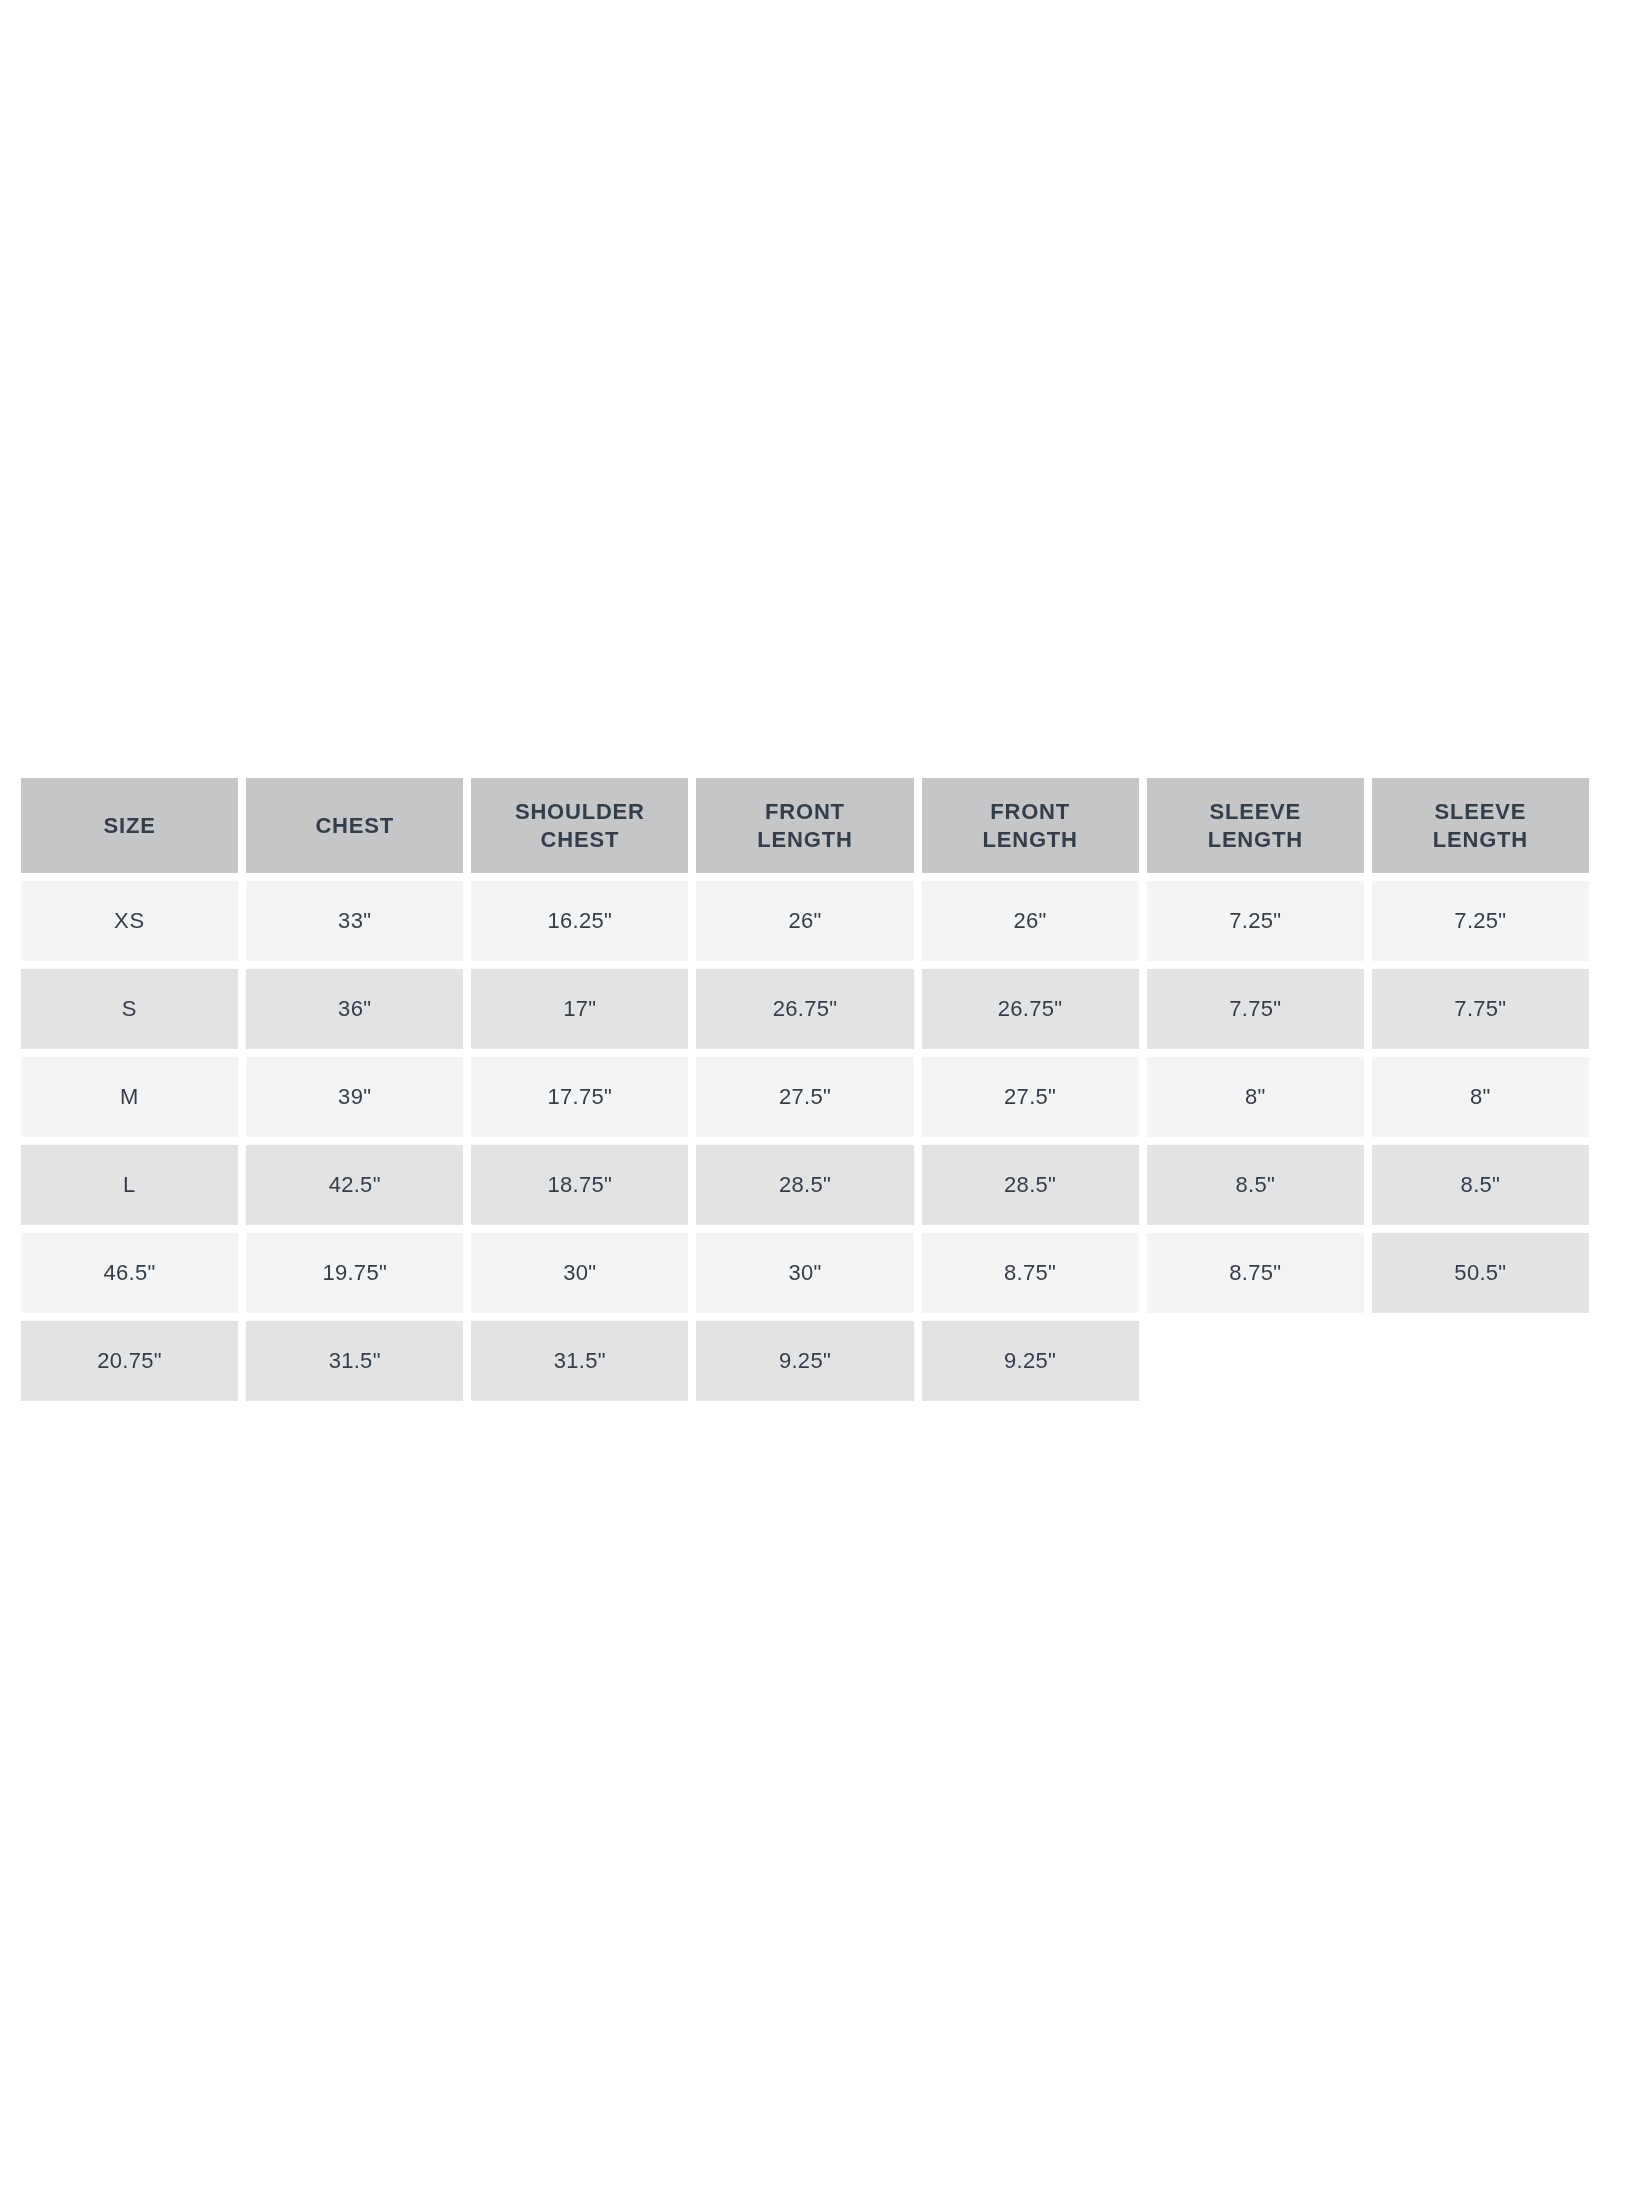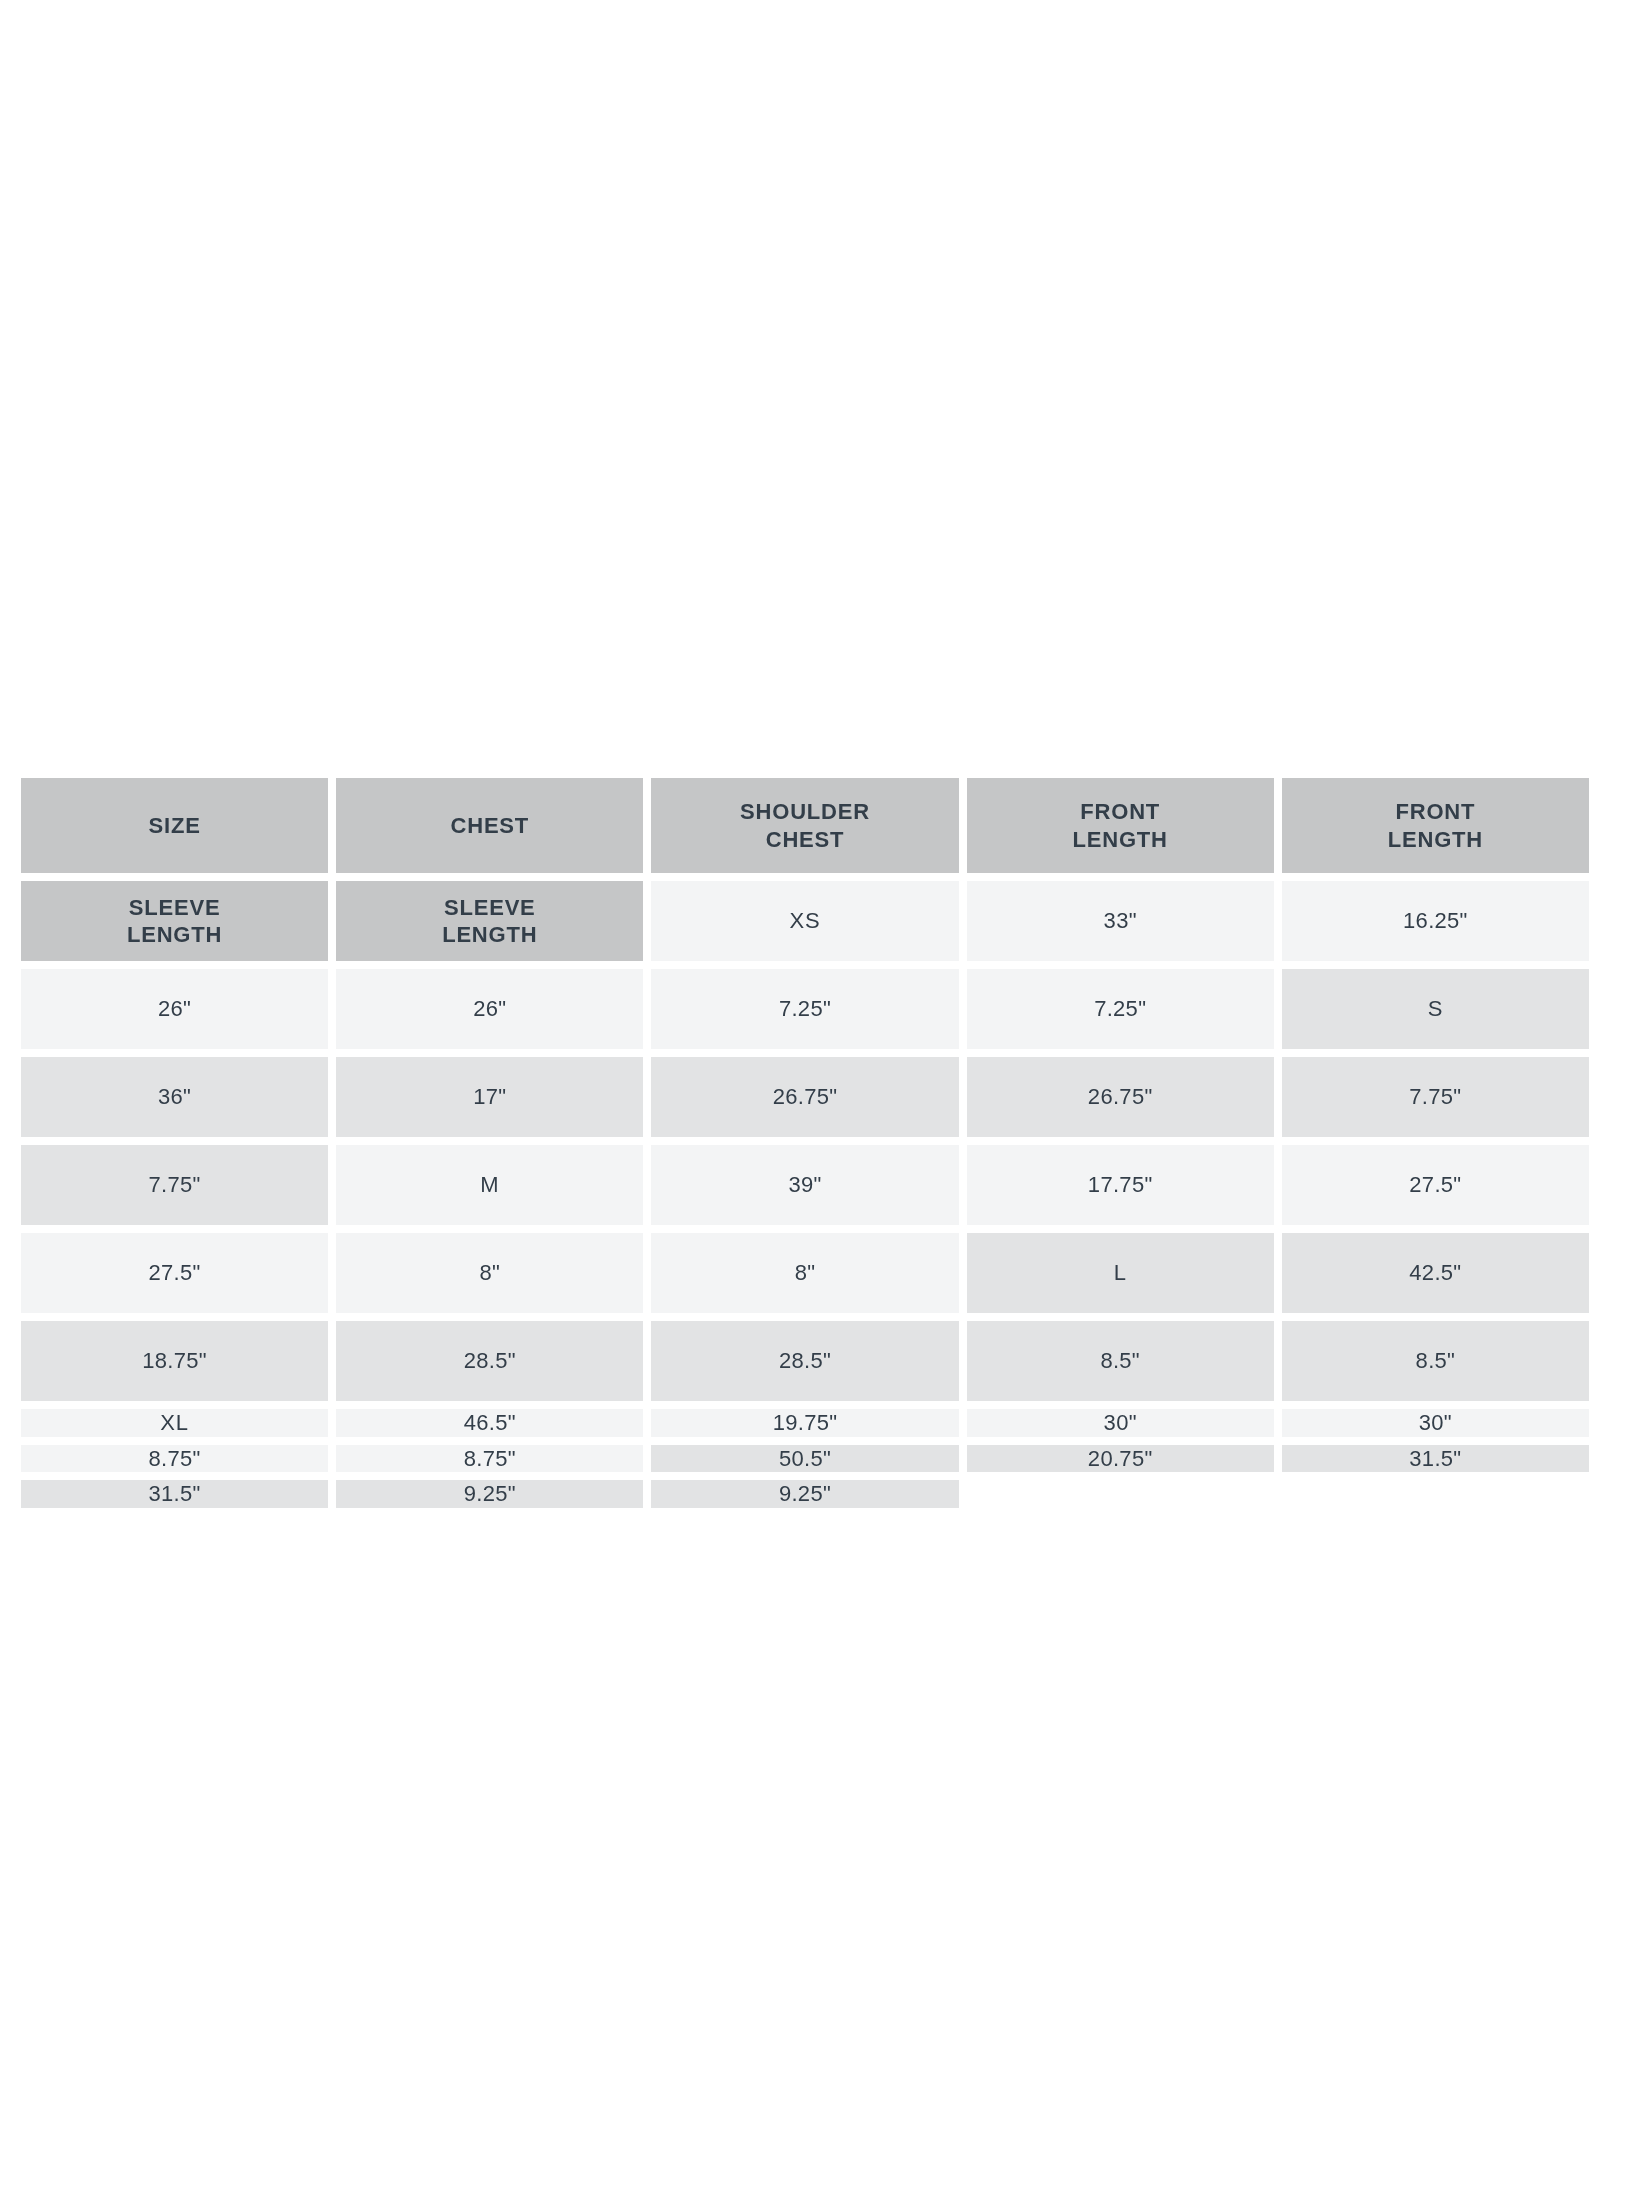--- a/index.html
+++ b/index.html
@@ -16,21 +16,21 @@
     background: #ffffff;
     overflow: hidden;
   }
 
   .size-table {
     position: absolute;
     top: 778px;
     left: 21px;
     width: 1568px;
     display: grid;
-    grid-template-columns: repeat(5, 1fr);
+    grid-template-columns: repeat(7, 1fr);
     grid-template-rows: 95px repeat(6, 80px);
     gap: 8px;
   }
 
   .cell {
     display: flex;
     align-items: center;
     justify-content: center;
     text-align: center;
     color: var(--text, #333e49);
@@ -96,21 +96,20 @@
       <div class="cell row-light value-cell">27.5"</div>
       <div class="cell row-light value-cell">8"</div>
       <div class="cell row-light value-cell">8"</div>
       <div class="cell row-dark size-cell">L</div>
       <div class="cell row-dark value-cell">42.5"</div>
       <div class="cell row-dark value-cell">18.75"</div>
       <div class="cell row-dark value-cell">28.5"</div>
       <div class="cell row-dark value-cell">28.5"</div>
       <div class="cell row-dark value-cell">8.5"</div>
       <div class="cell row-dark value-cell">8.5"</div>
-      <div class="cell row-light size-cell">XL</div>
       <div class="cell row-light value-cell">46.5"</div>
       <div class="cell row-light value-cell">19.75"</div>
       <div class="cell row-light value-cell">30"</div>
       <div class="cell row-light value-cell">30"</div>
       <div class="cell row-light value-cell">8.75"</div>
       <div class="cell row-light value-cell">8.75"</div>
       <div class="cell row-dark value-cell">50.5"</div>
       <div class="cell row-dark value-cell">20.75"</div>
       <div class="cell row-dark value-cell">31.5"</div>
       <div class="cell row-dark value-cell">31.5"</div>

